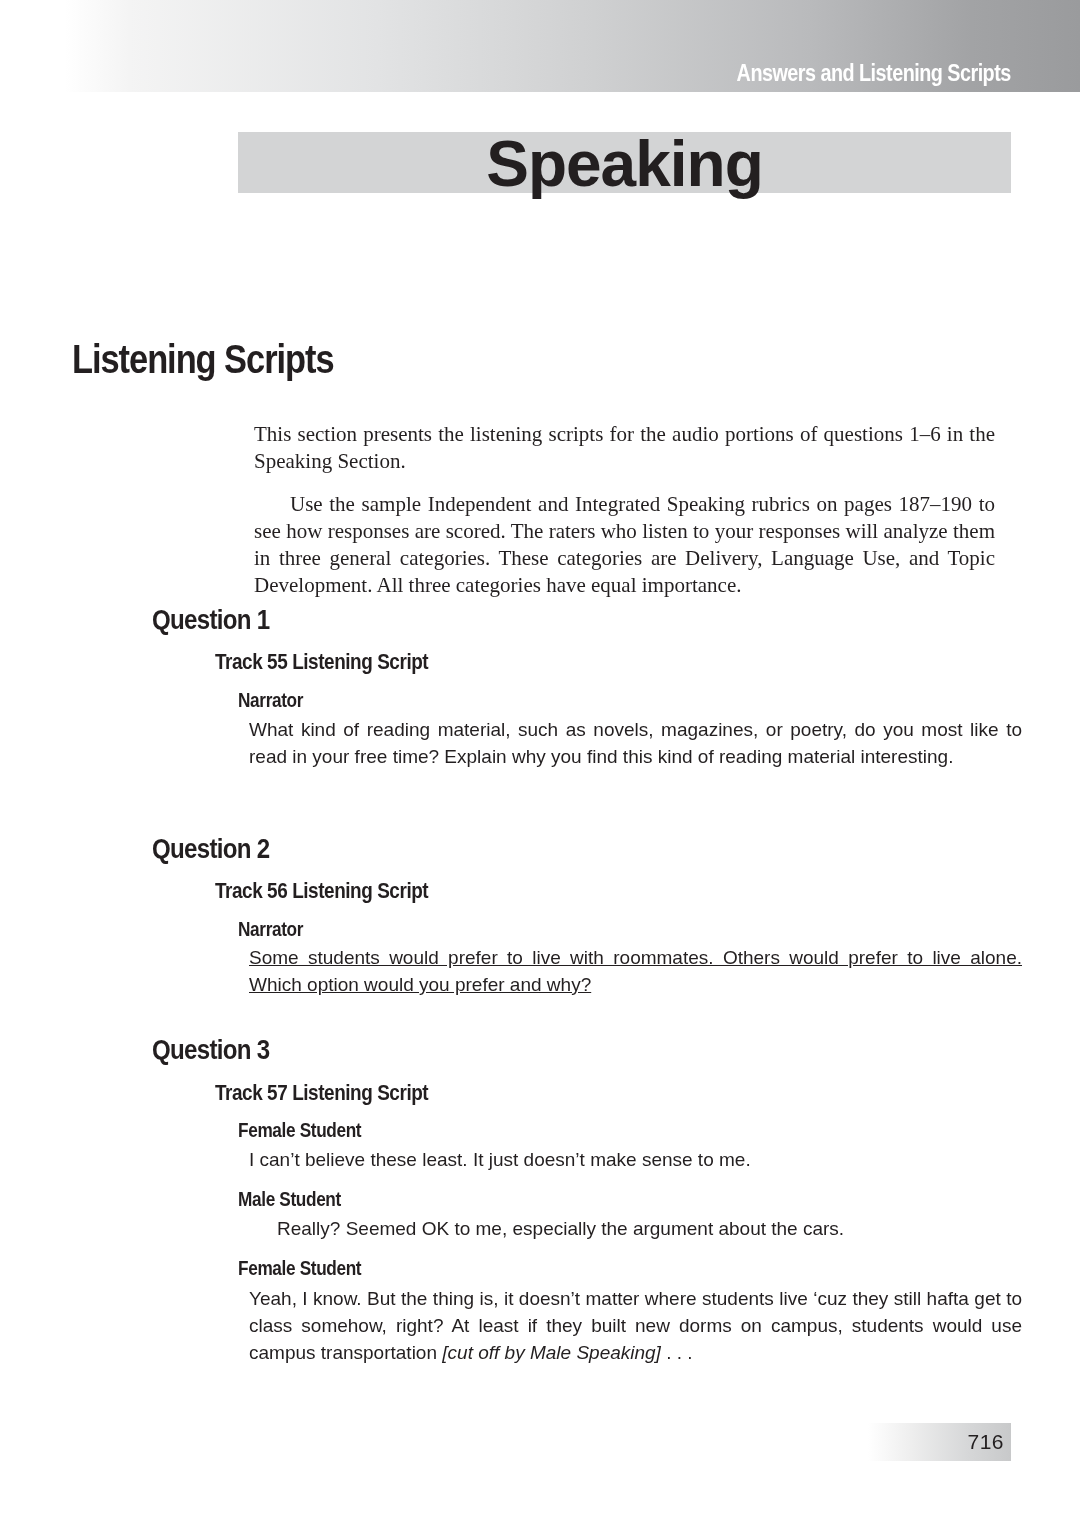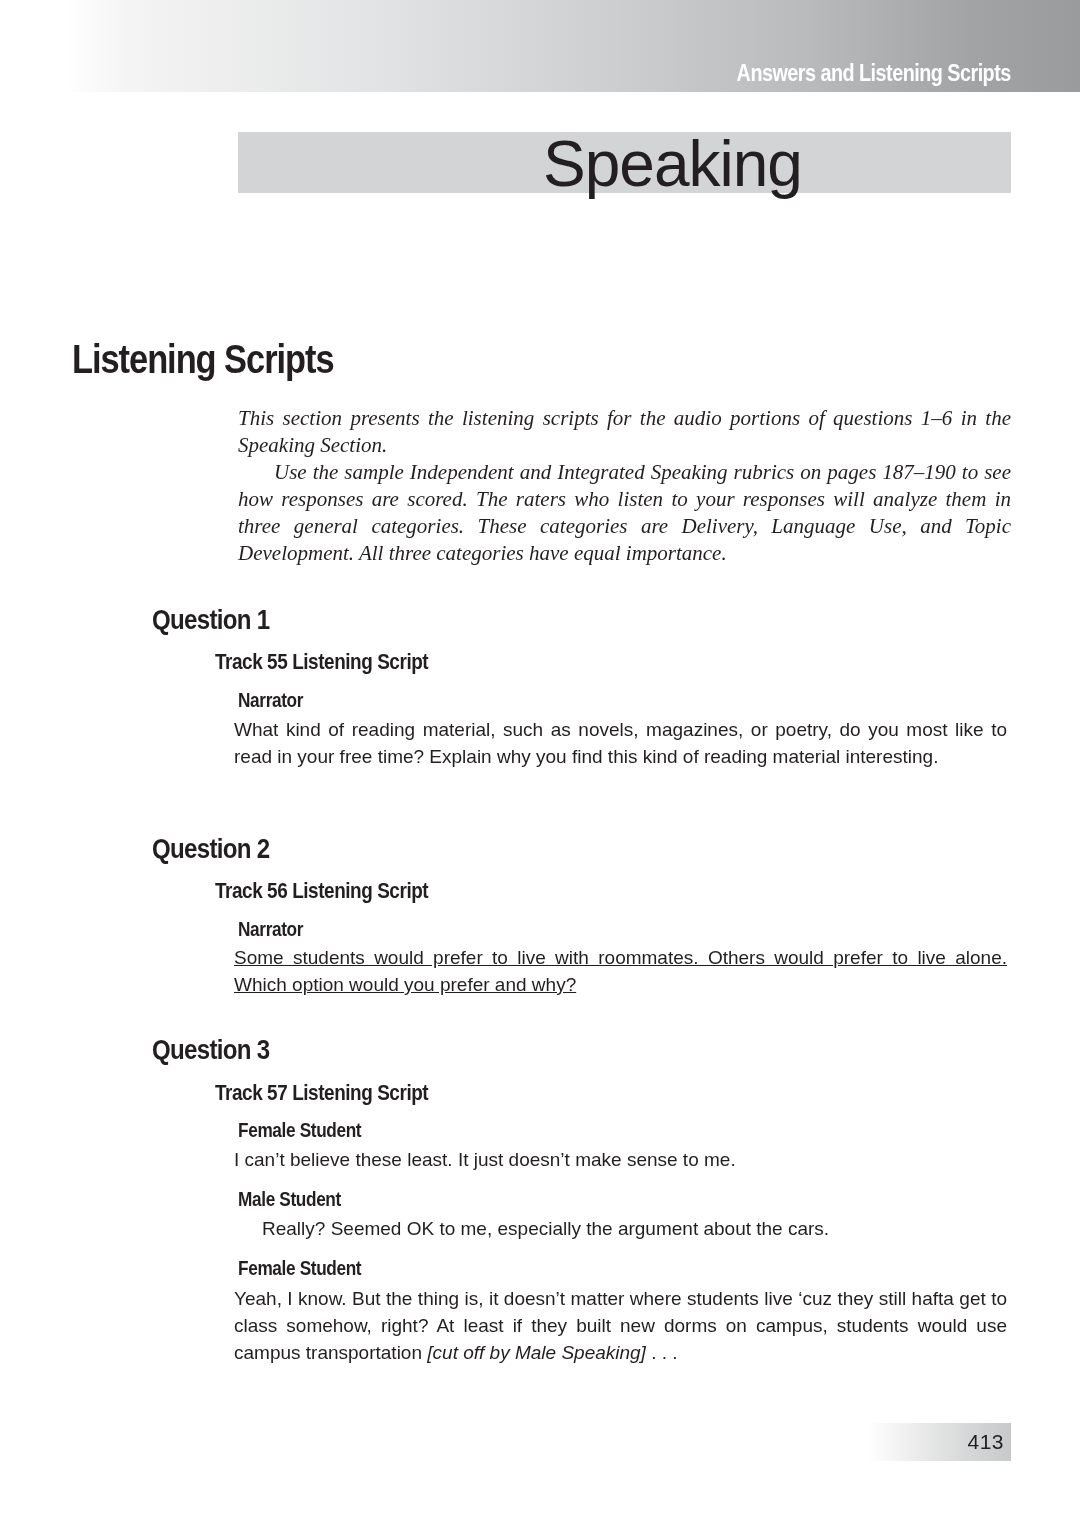--- a/index.html
+++ b/index.html
@@ -43,26 +43,25 @@
       height: 61px;
       background: #d3d4d5;
     }
     .chapter-title {
       position: absolute;
       left: 238px;
       width: 773px;
       top: 124px;
       text-align: center;
       font-family: "Liberation Sans", sans-serif;
-      font-weight: normal;
+      font-weight: bold;
       font-size: 64px;
       line-height: 80px;
       color: #231f20;
       letter-spacing: -1px;
-      margin-left: 48px;
     }
     .section-title {
       position: absolute;
       left: 72px;
       top: 333px;
       font-family: "Liberation Sans", sans-serif;
       font-weight: bold;
       font-size: 40px;
       line-height: 52px;
       letter-spacing: -1.2px;
@@ -76,22 +75,21 @@
       left: 238px;
       top: 405px;
       width: 773px;
       font-family: "Liberation Serif", serif;
       font-size: 21px;
       line-height: 27px;
       text-align: justify;
       color: #231f20;
     }
     .intro p {
-      margin: 0;
-      font-style: italic;
+      margin: 16px;
     }
     .intro p.indent {
       text-indent: 36px;
     }
     .question-heading {
       position: absolute;
       left: 152px;
       font-family: "Liberation Sans", sans-serif;
       font-weight: bold;
       font-size: 28px;
@@ -123,21 +121,21 @@
       font-size: 20px;
       line-height: 26px;
       letter-spacing: -0.4px;
       transform: scaleX(0.86);
       transform-origin: left center;
       white-space: nowrap;
       color: #231f20;
     }
     .speech {
       position: absolute;
-      left: 234px;
+      left: 249px;
       width: 773px;
       font-family: "Liberation Sans", sans-serif;
       font-size: 19px;
       line-height: 27px;
       text-align: justify;
       color: #231f20;
     }
     .speech em {
       font-style: italic;
     }
@@ -195,13 +193,13 @@
 <div class="speaker" style="top:1186px;">Male Student</div>
 <div class="speech" style="top:1215px;margin-left:28px;">Really? Seemed OK to me, especially the argument about the cars.</div>
 
 <div class="speaker" style="top:1255px;">Female Student</div>
 <div class="speech last-line-left" style="top:1285px;">
   <span>Yeah, I know. But the thing is, it doesn’t matter where students live ‘cuz they still hafta get to class somehow, right? At least if they built new dorms on campus, students would use campus transportation</span>
   <em>[cut off by Male Speaking]</em><span> . . .</span>
 </div>
 
 <div class="page-number-band"></div>
-<div class="page-number">413</div>
+<div class="page-number">716</div>
 
 </body></html>

